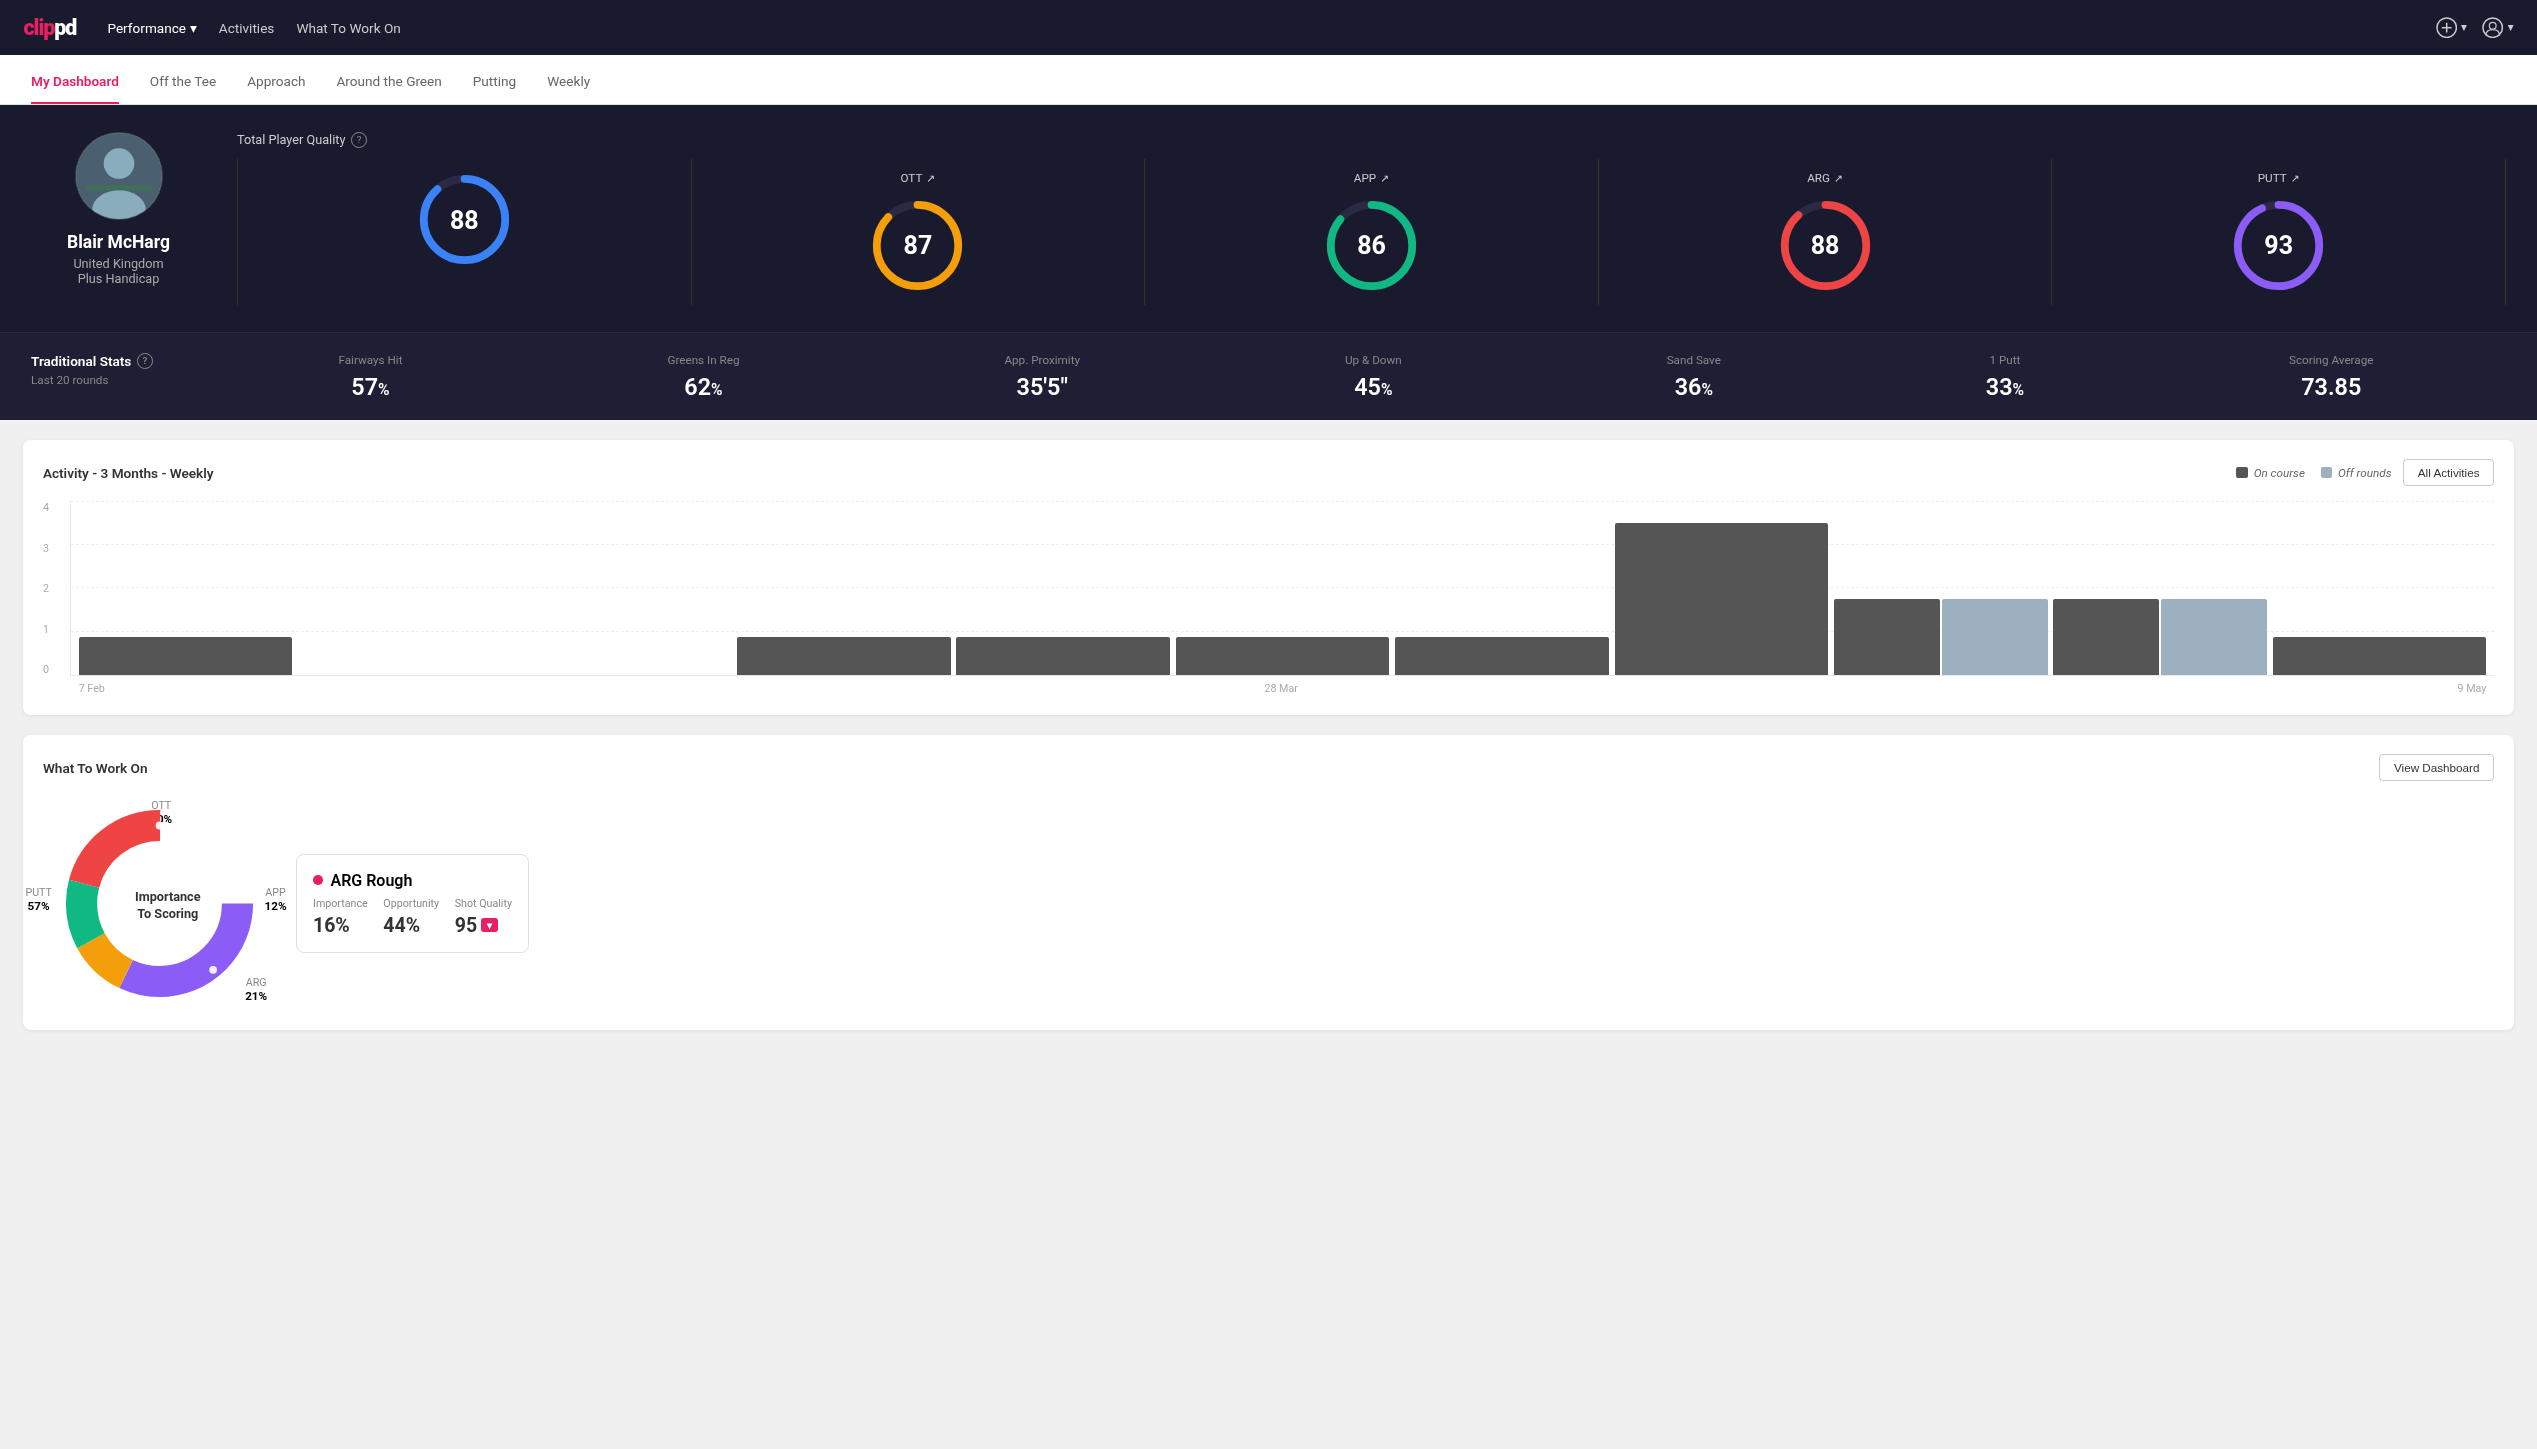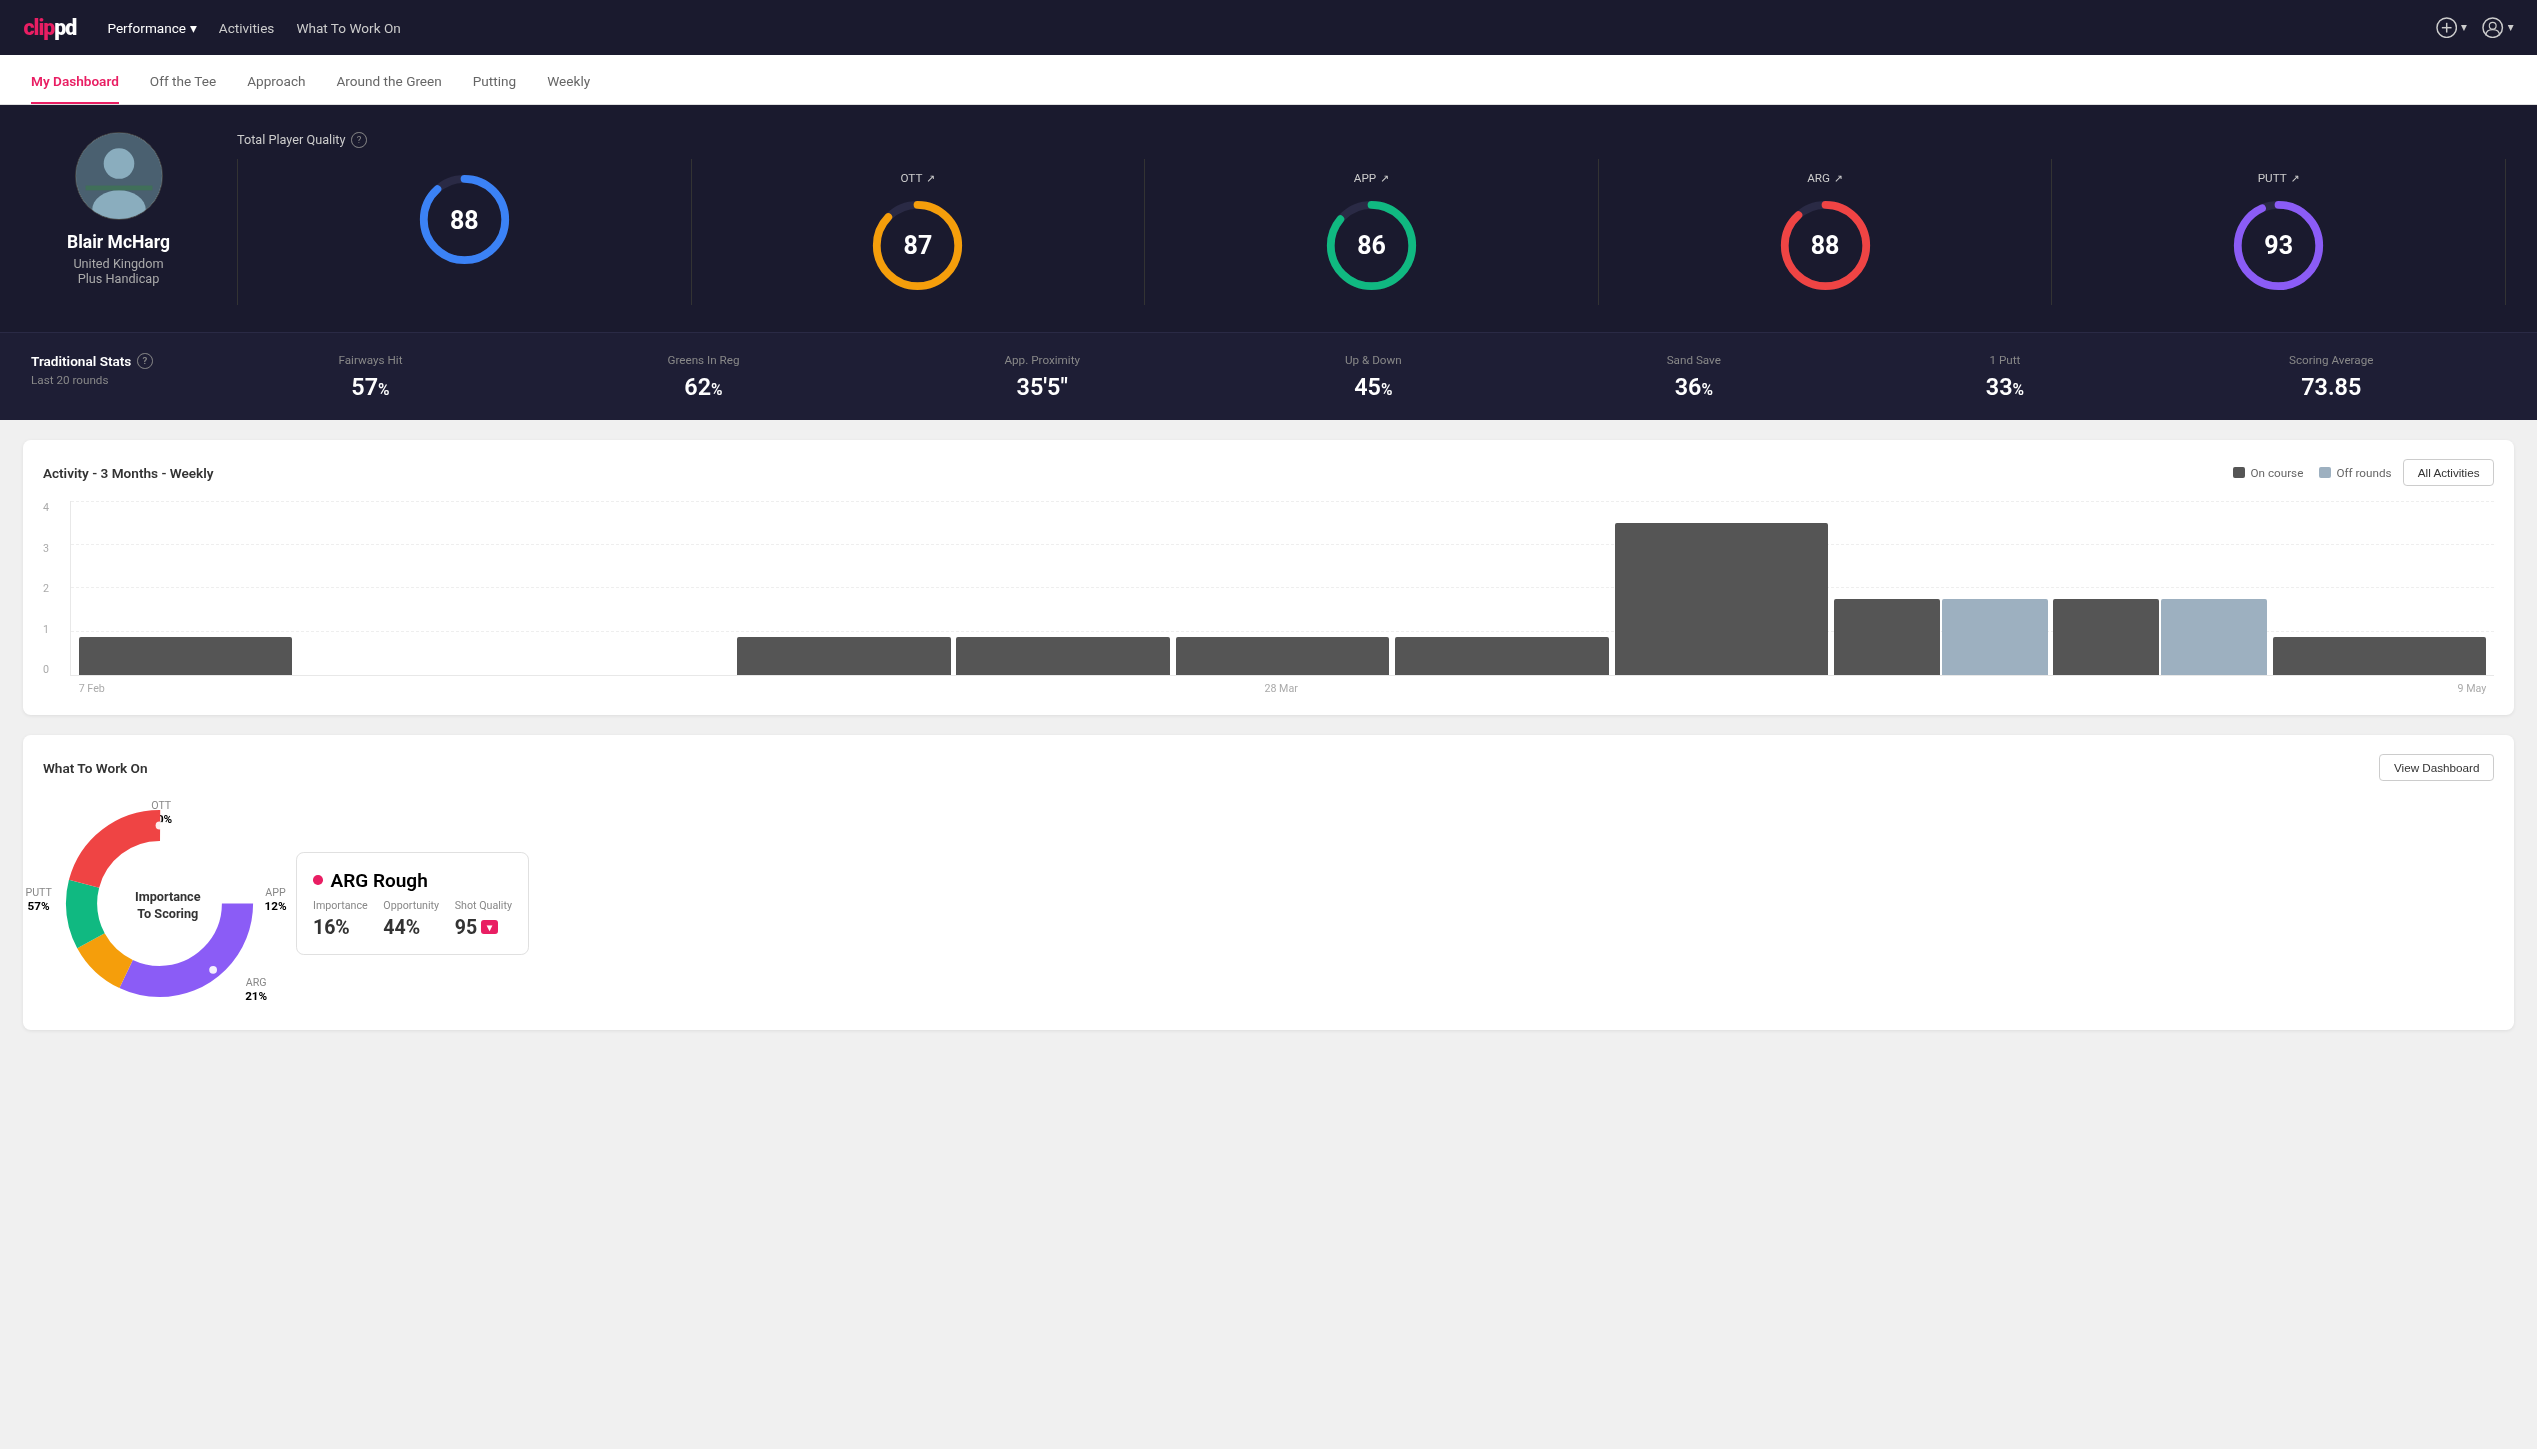--- a/index.html
+++ b/index.html
@@ -236,20 +236,21 @@
     }
     .panel-title {
       font-size: 13.6px;
       font-weight: 600;
       color: #333;
     }
     .legend {
       display: flex;
       gap: 15.6px;
       align-items: flex-end;
+      font-style: italic;
     }
     .legend-item {
       display: flex;
       align-items: center;
       gap: 5.8px;
       font-size: 11.7px;
       color: #666;
     }
     .legend-dot {
       width: 11.7px;
@@ -304,21 +305,21 @@
       border: 1px solid #e0e0e0;
       border-radius: 7.8px;
       padding: 15.6px;
       min-width: 214px;
     }
     .info-card-header {
       display: flex;
       align-items: center;
       gap: 7.8px;
       margin-bottom: 7px;
-      font-size: 19px;
+      font-size: 16px;
       font-weight: 600;
     }
     .dot-indicator {
       width: 9.7px;
       height: 9.7px;
       border-radius: 50%;
       background: #e91e63;
     }
     .info-metrics {
       display: flex;

